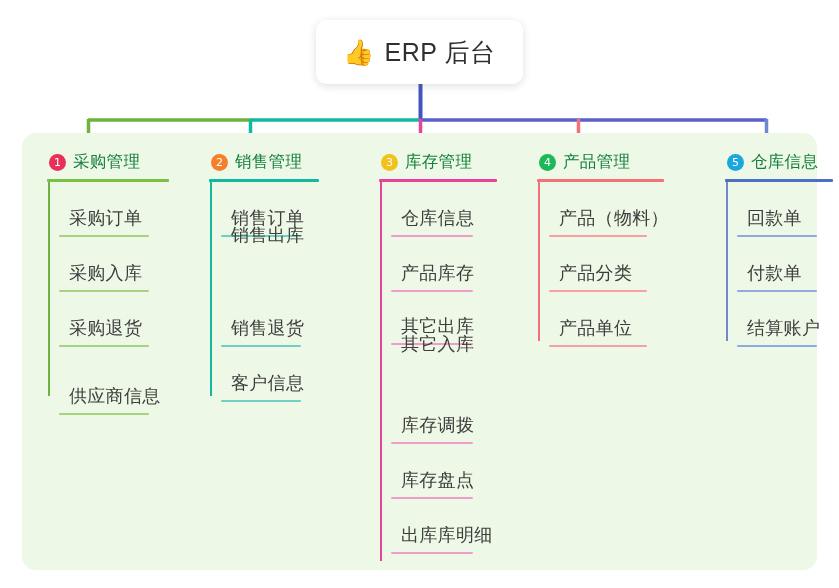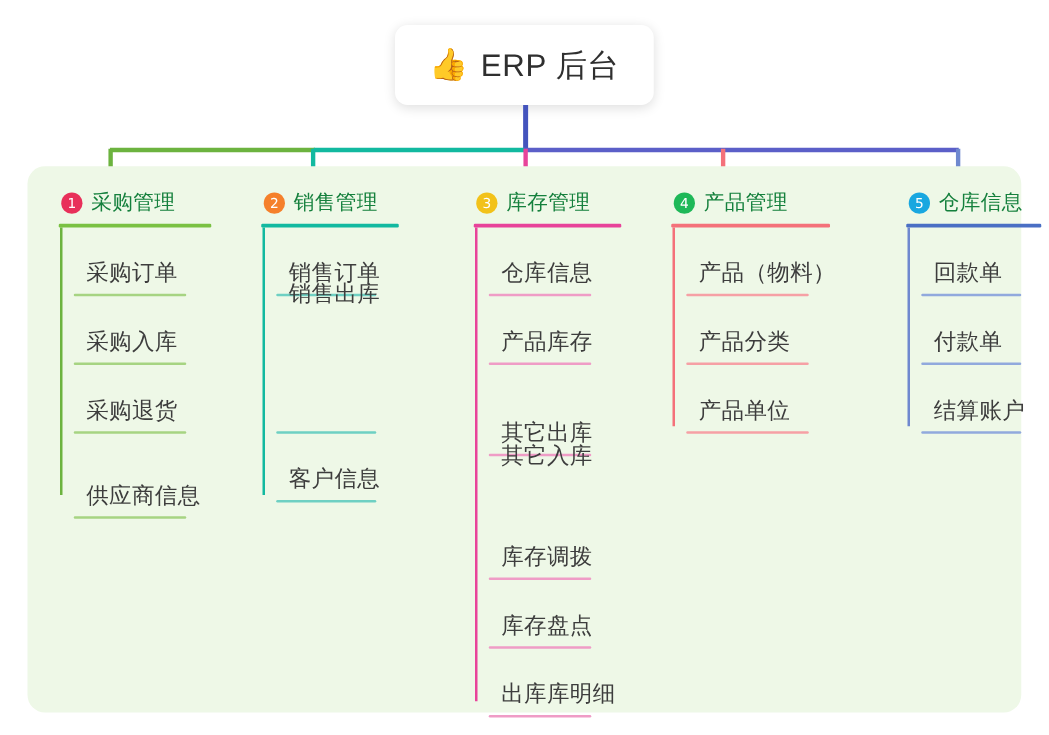--- a/index.html
+++ b/index.html
@@ -183,20 +183,21 @@
       <div style="position: absolute; left: 1px; top: 49px; width: 2px; height: 214px; background: rgb(18, 185, 160);"></div>
       <div class="leaf" style="height: 55px;">
         <div class="leaf-label">销售订单</div>
         <div class="leaf-rule" style="width: 80px; background: rgb(110, 208, 195);"></div>
       </div>
       <div class="leaf" style="height: 55px; gap: 40px;">
         <div class="leaf-label">销售出库</div>
         <div class="leaf-rule" style="width: 80px; background: rgb(110, 208, 195);"></div>
       </div>
       <div class="leaf" style="height: 55px;">
+        <div class="leaf-label">销售退货</div>
         <div class="leaf-rule" style="width: 80px; background: rgb(110, 208, 195);"></div>
       </div>
       <div class="leaf" style="height: 55px;">
         <div class="leaf-label">客户信息</div>
         <div class="leaf-rule" style="width: 80px; background: rgb(110, 208, 195);"></div>
       </div>
     </div>
     <div class="column" style="left: 357px;">
       <div class="col-header" style="margin-top: 12px; width: 118px;">
         <span class="badge" style="background: rgb(242, 194, 26);">3</span>
@@ -205,21 +206,21 @@
       <div class="header-rule" style="width: 118px; background: rgb(232, 67, 154);"></div>
       <div style="position: absolute; left: 1px; top: 49px; width: 2px; height: 379px; background: rgb(232, 67, 154);"></div>
       <div class="leaf" style="height: 55px;">
         <div class="leaf-label">仓库信息</div>
         <div class="leaf-rule" style="width: 82px; background: rgb(239, 156, 198);"></div>
       </div>
       <div class="leaf" style="height: 55px;">
         <div class="leaf-label">产品库存</div>
         <div class="leaf-rule" style="width: 82px; background: rgb(239, 156, 198);"></div>
       </div>
-      <div class="leaf" style="height: 73px;">
+      <div class="leaf" style="height: 53px;">
         <div class="leaf-label">其它出库</div>
         <div class="leaf-rule" style="width: 82px; background: rgb(239, 156, 198);"></div>
       </div>
       <div class="leaf" style="height: 44px; gap: 28px;">
         <div class="leaf-label">其它入库</div>
         <div class="leaf-rule" style="width: 82px; background: rgb(239, 156, 198);"></div>
       </div>
       <div class="leaf" style="height: 55px;">
         <div class="leaf-label">库存调拨</div>
         <div class="leaf-rule" style="width: 82px; background: rgb(239, 156, 198);"></div>

